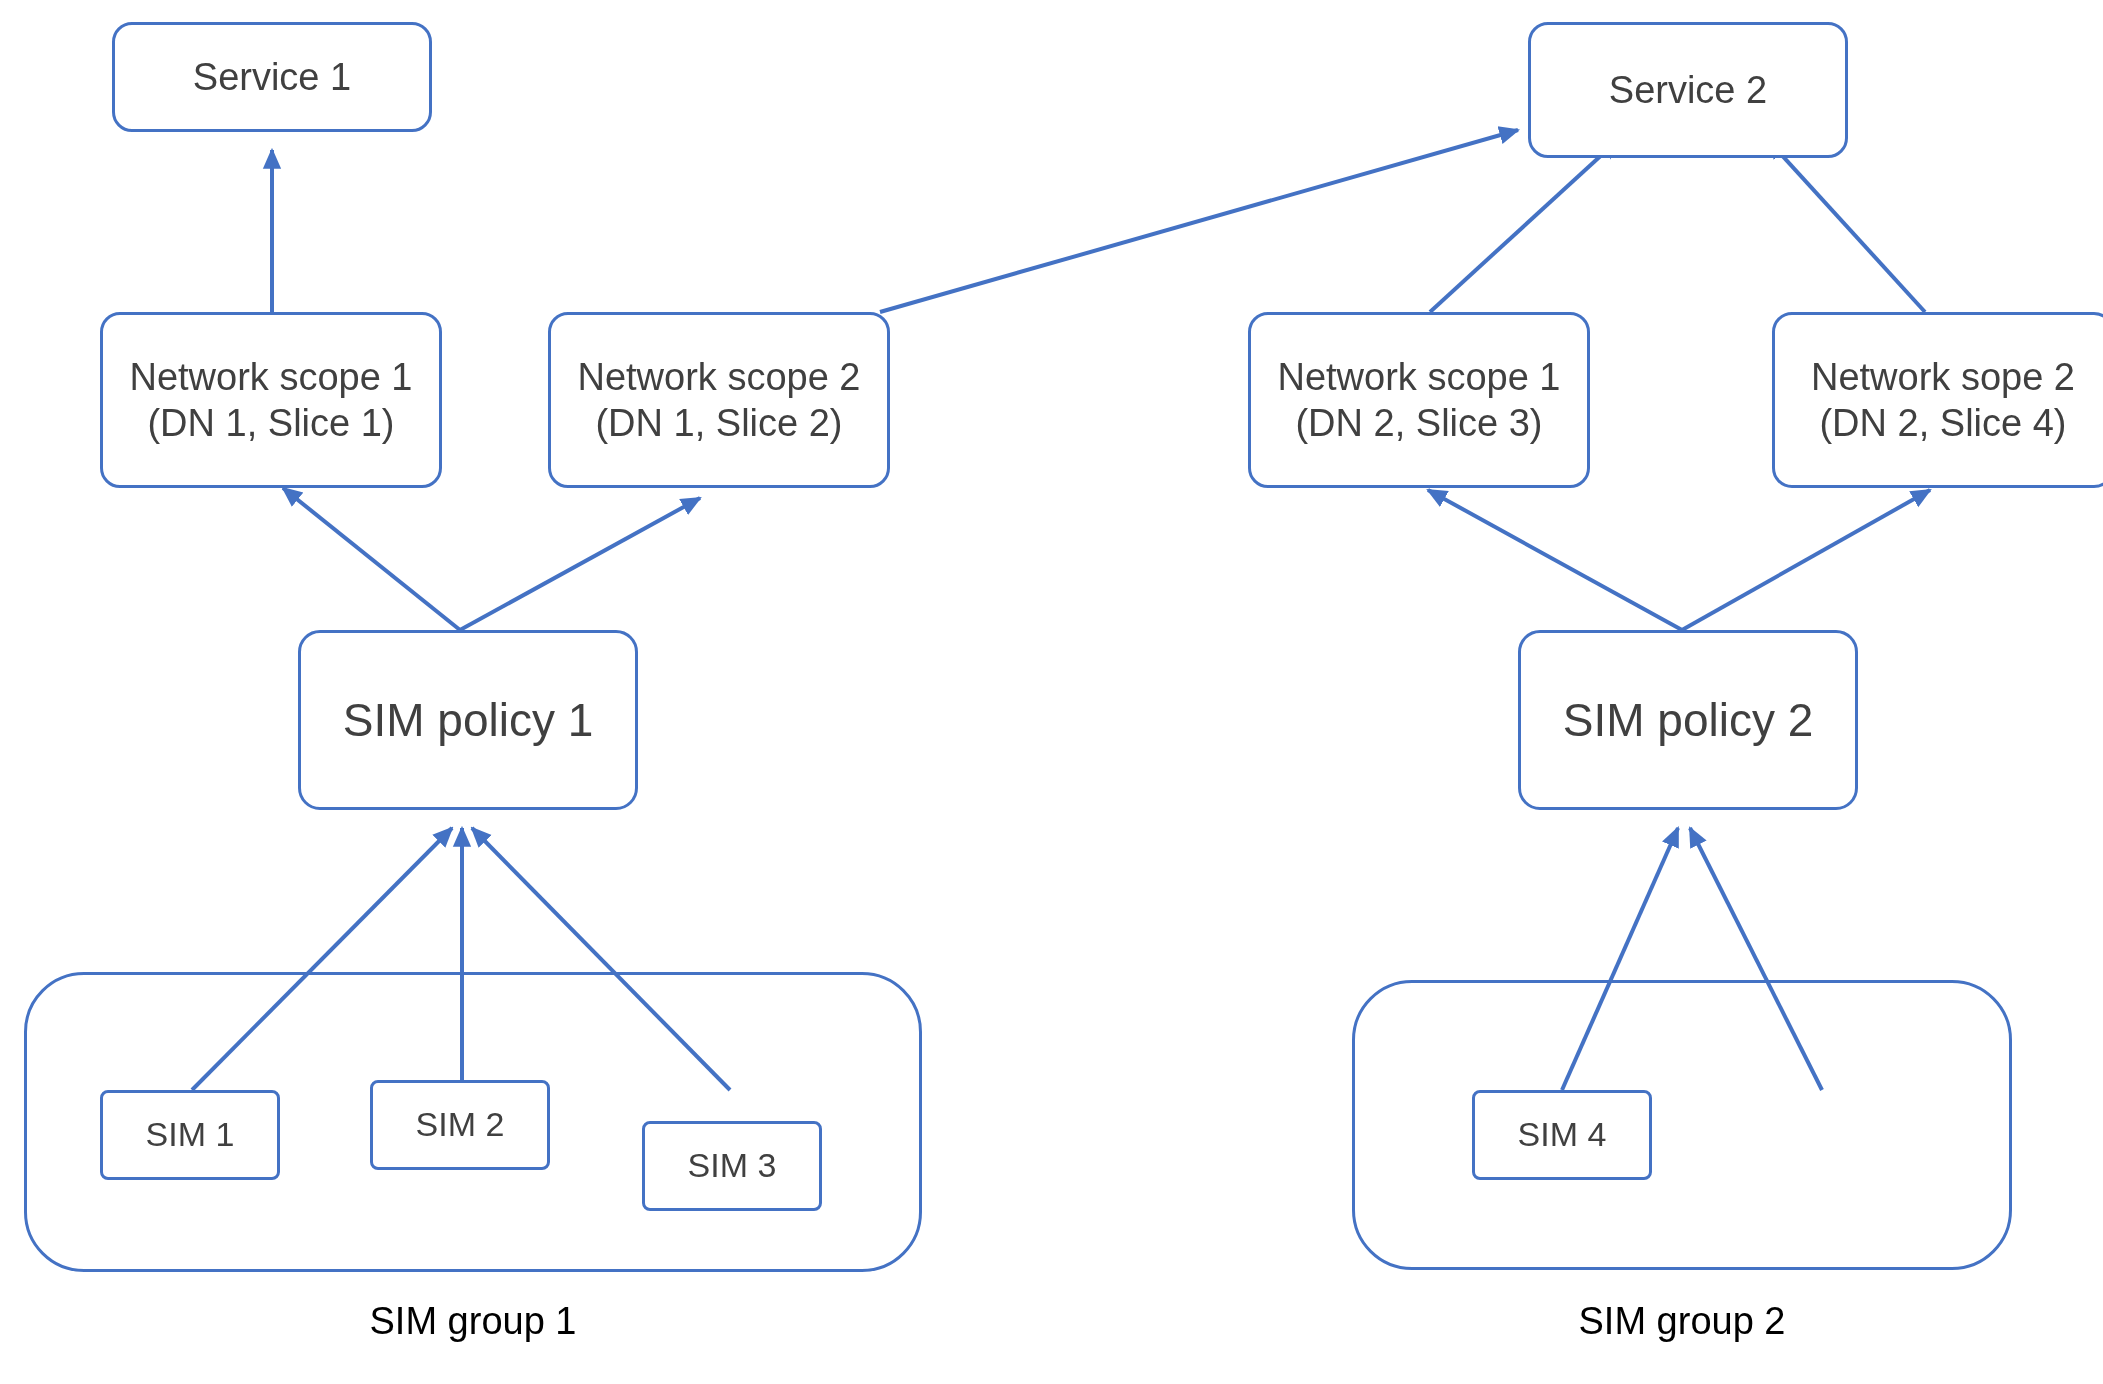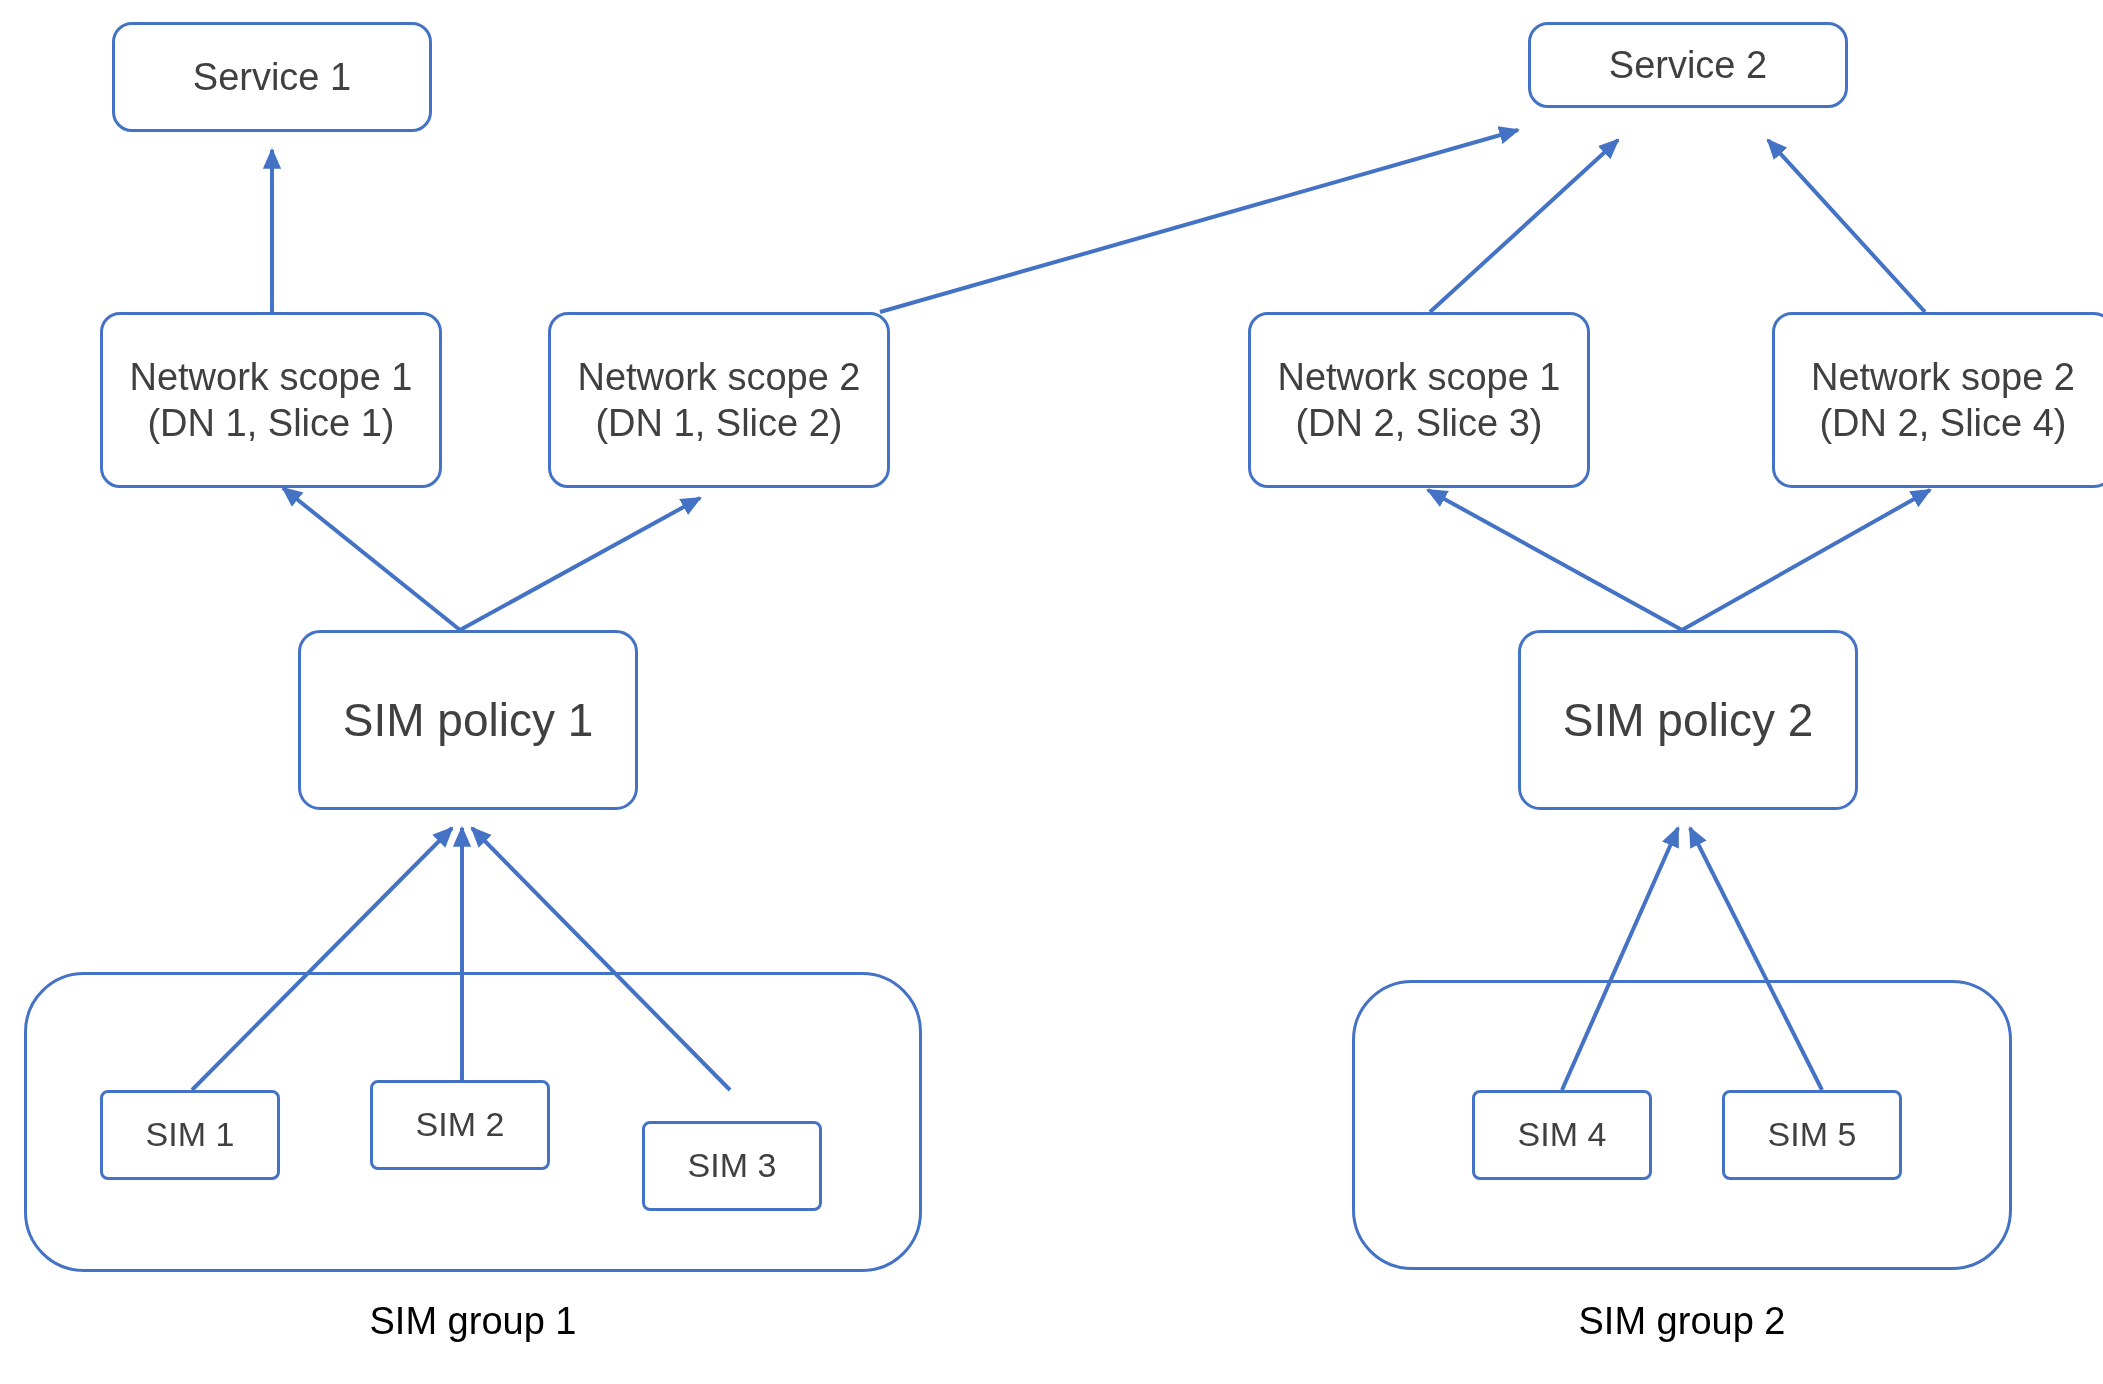--- a/index.html
+++ b/index.html
@@ -114,21 +114,21 @@
 
       <line x1="1562" y1="1090" x2="1678" y2="828" marker-end="url(#ah)"></line>
       <line x1="1822" y1="1090" x2="1690" y2="828" marker-end="url(#ah)"></line>
     </g>
   </svg>
 
   <div class="node node-service" style="left:112px; top:22px; width:320px; height:110px;">
     <span class="lbl">Service 1</span>
   </div>
 
-  <div class="node node-service" style="left:1528px; top:22px; width:320px; height:86px;">
+  <div class="node node-service" style="left:1528px; top:22px; width:320px; height:136px;">
     <span class="lbl">Service 2</span>
   </div>
 
   <div class="node node-scope" style="left:100px; top:312px; width:342px; height:176px;">
     <span class="lbl">Network scope 1
 (DN 1, Slice 1)</span>
   </div>
 
   <div class="node node-scope" style="left:548px; top:312px; width:342px; height:176px;">
     <span class="lbl">Network scope 2
@@ -167,21 +167,18 @@
 
   <div class="group-label" style="left:24px; top:1300px; width:898px;">
     <span>SIM group 1</span>
   </div>
 
   <div class="group-box" style="left:1352px; top:980px; width:660px; height:290px;"></div>
 
   <div class="node node-sim" style="left:1472px; top:1090px; width:180px; height:90px;">
     <span class="lbl">SIM 4</span>
   </div>
-  <div class="node node-sim" style="left:1722px; top:1090px; width:180px; height:90px;">
-    <span class="lbl">SIM 5</span>
-  </div>
 
   <div class="group-label" style="left:1352px; top:1300px; width:660px;">
     <span>SIM group 2</span>
   </div>
 
 </div>
 
 </body></html>

